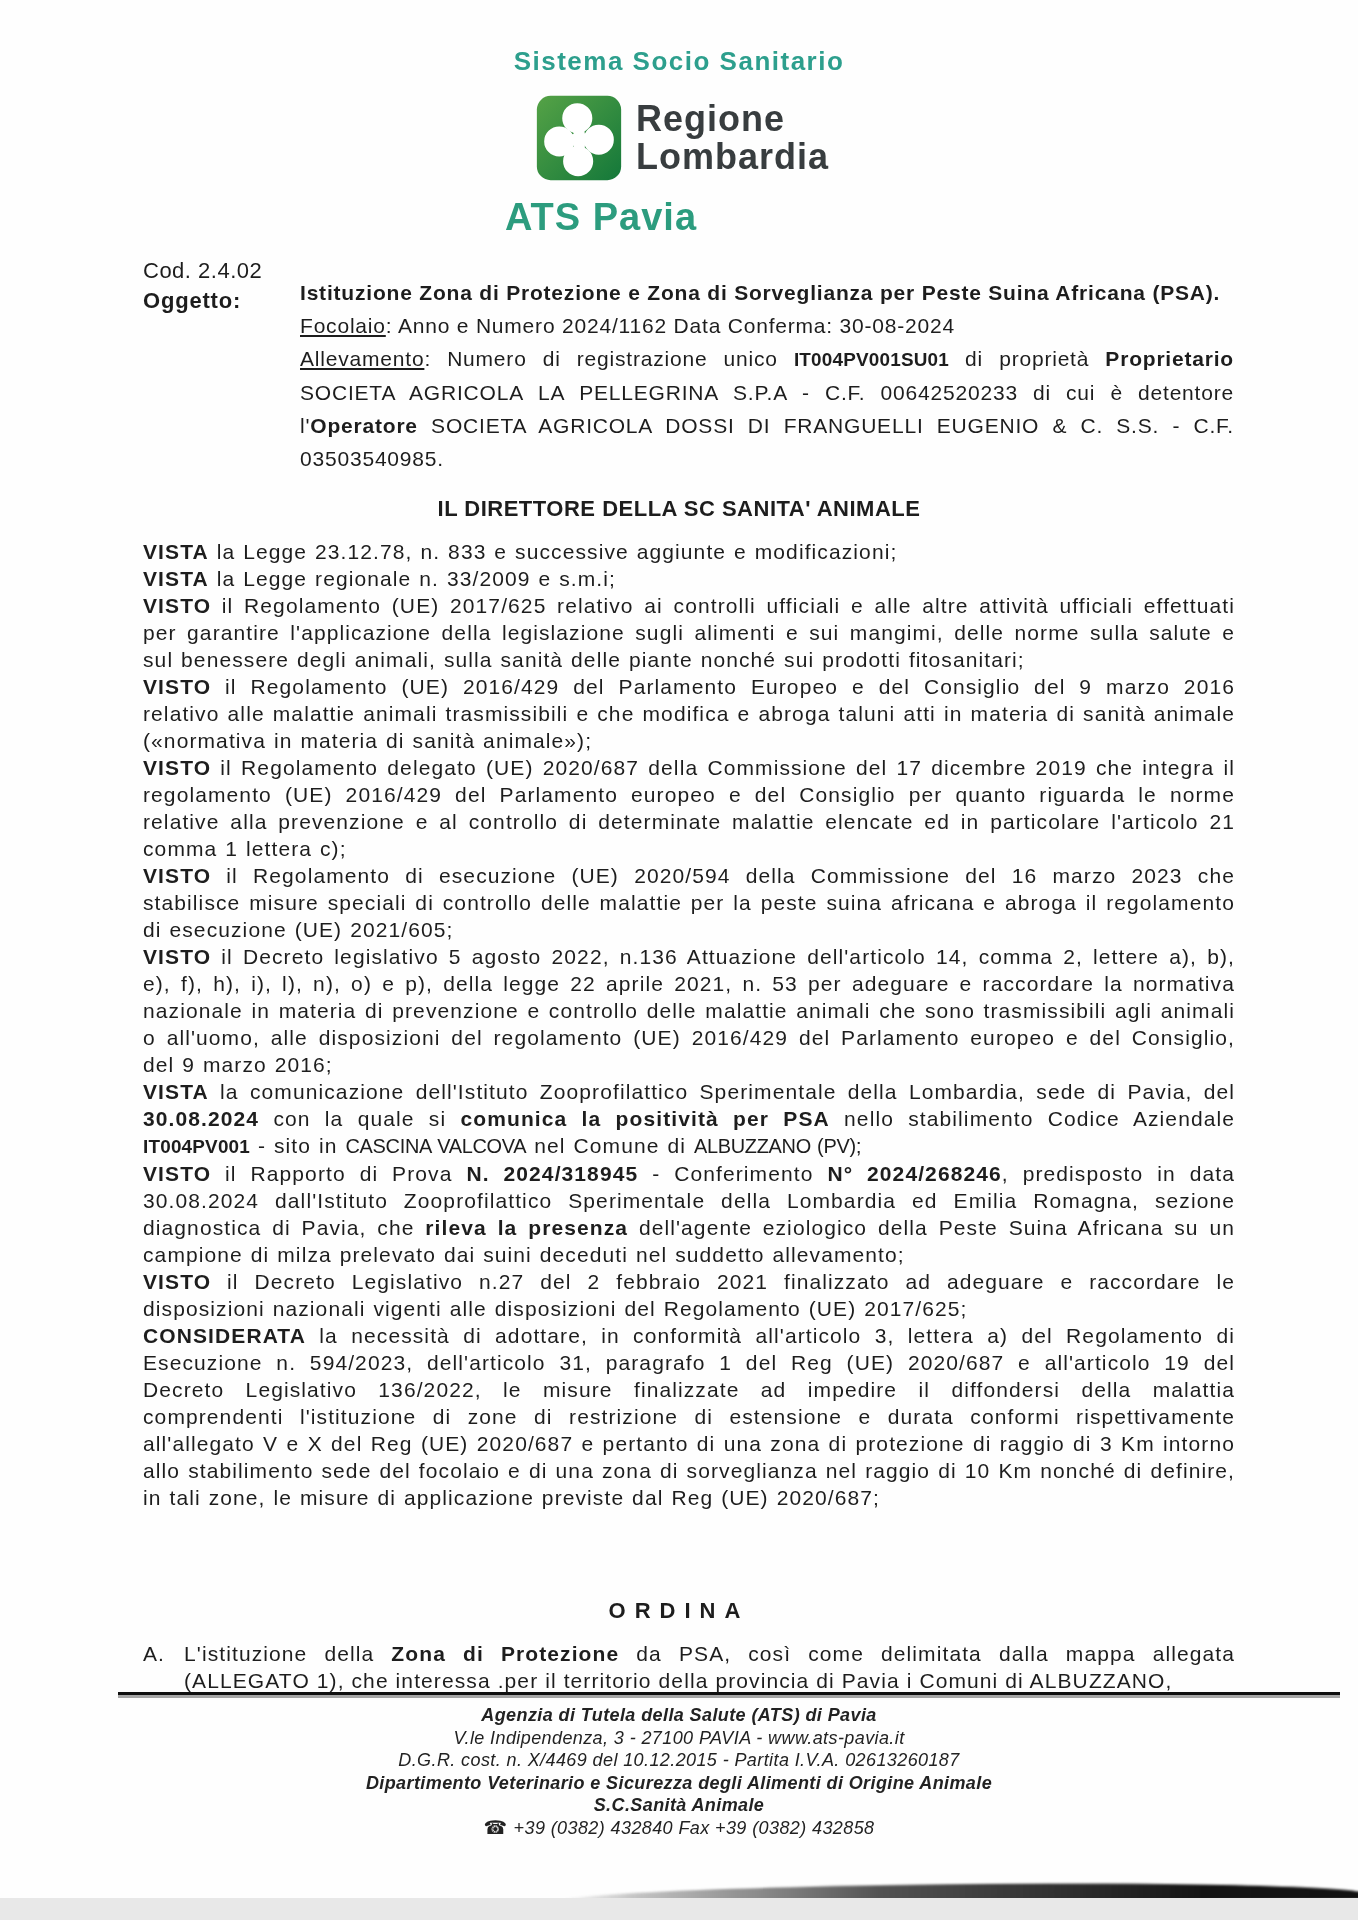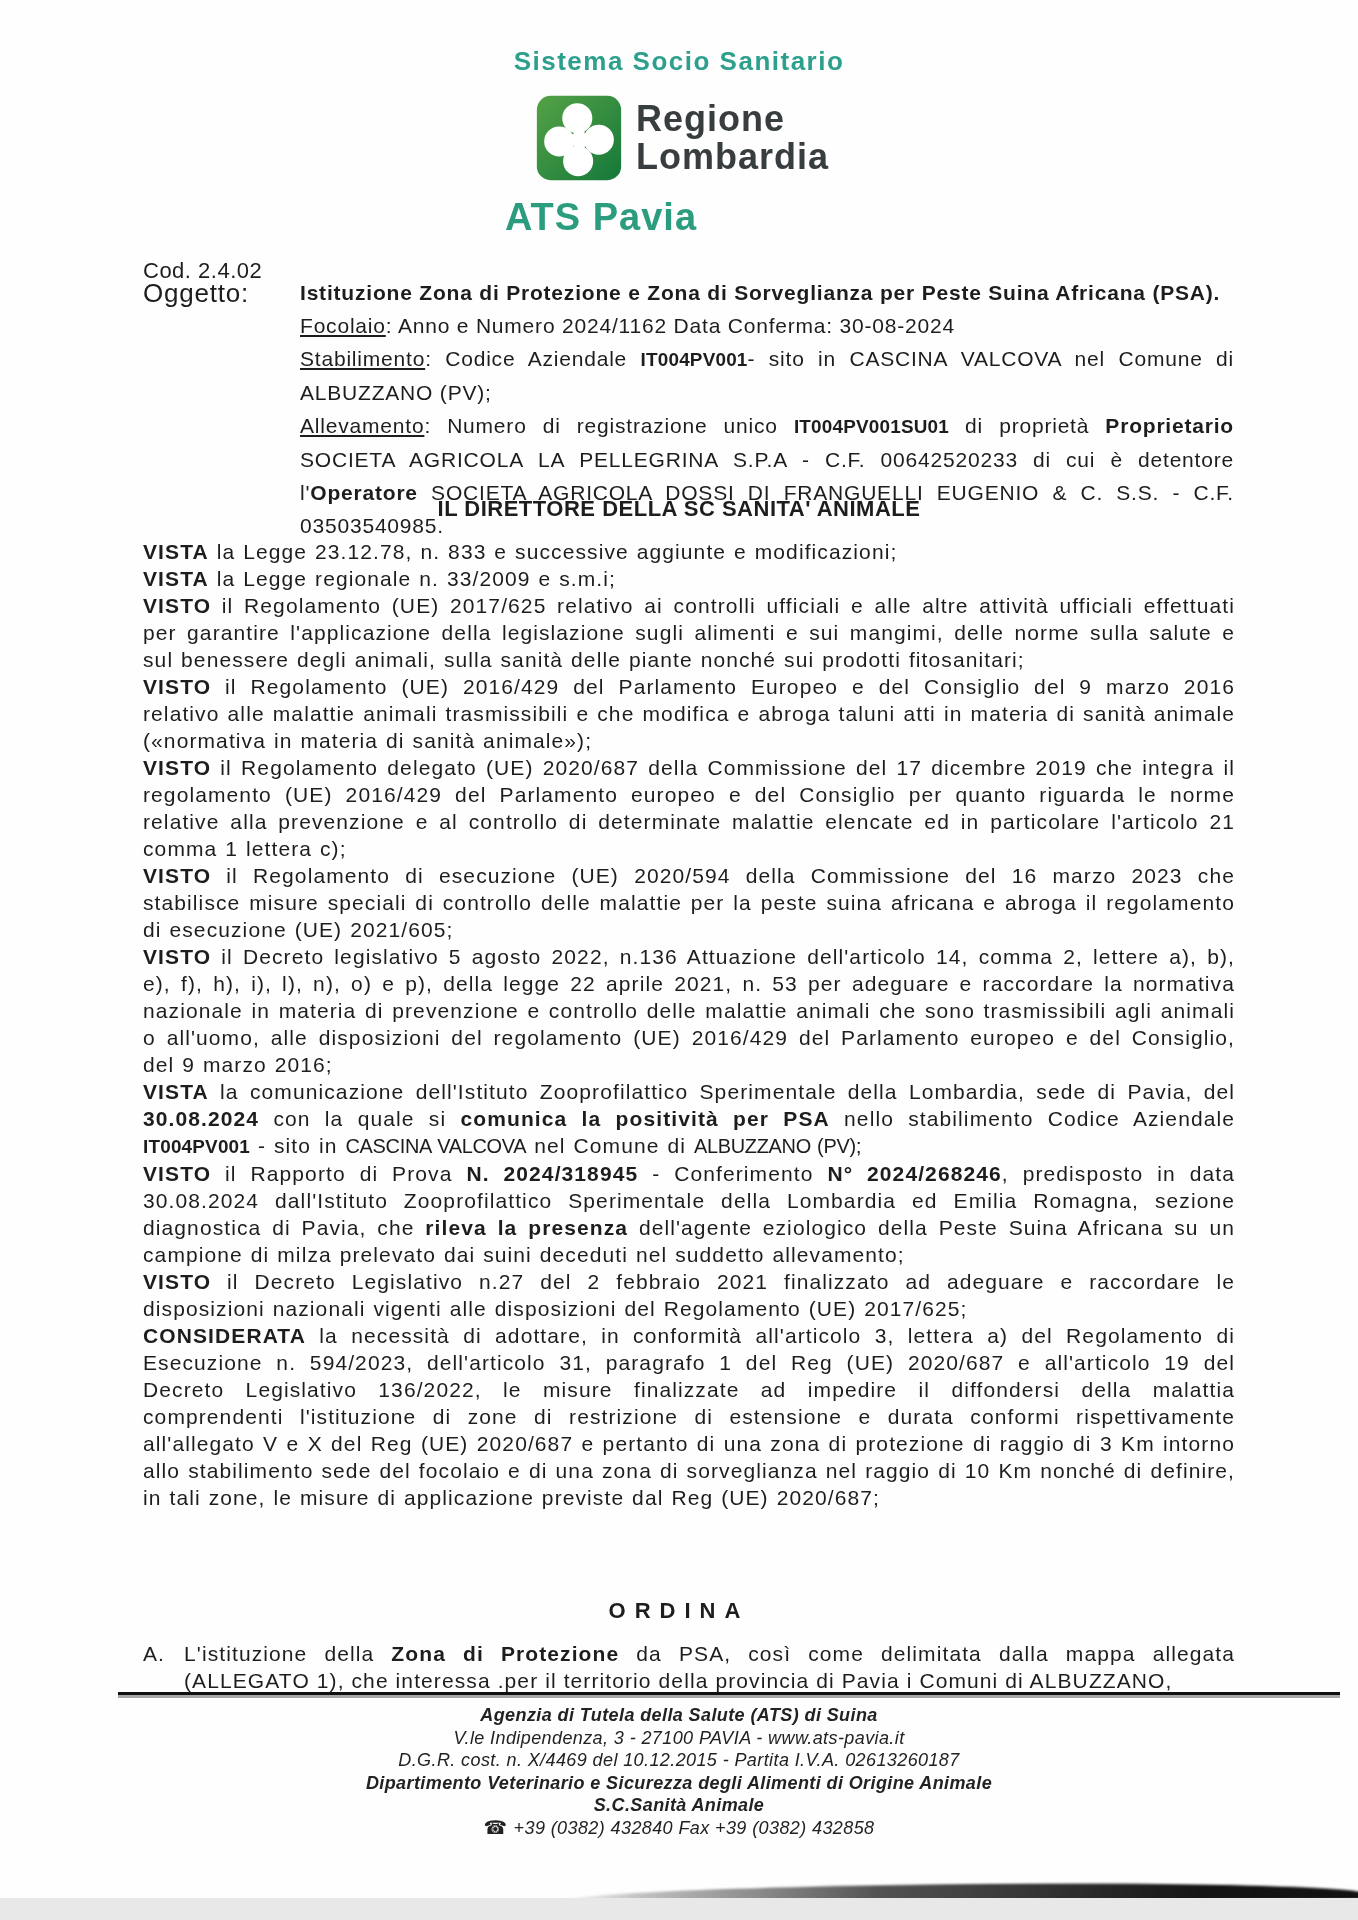--- a/index.html
+++ b/index.html
@@ -27,21 +27,21 @@
     color:#383d3f;font-weight:700;letter-spacing:1px;
   }
   .ats{
     position:absolute;top:196px;left:505px;width:240px;
     text-align:left;
     font-size:38px;font-weight:700;letter-spacing:1px;
     color:#2c9c7e;
   }
   
   .cod{position:absolute;top:258px;left:143px;font-size:22px;letter-spacing:0.5px;}
-  .subject-label{position:absolute;top:278px;left:143px;font-size:26px;font-weight:400;letter-spacing:0.8px;}
+  .subject-label{position:absolute;top:288px;left:143px;font-size:22px;font-weight:700;letter-spacing:0.8px;}
   .subject-block{
     position:absolute;top:276px;left:300px;width:934px;
     font-size:21px;line-height:33px;letter-spacing:0.8px;
     text-align:justify;
   }
   .subject-block p{margin:0;}
   
   .director-heading{
     position:absolute;top:496px;left:0;right:0;
     text-align:center;font-size:22px;font-weight:700;letter-spacing:0.5px;
@@ -129,21 +129,20 @@
   </div>
 
   <div class="ats">ATS Pavia</div>
 
   <div class="cod">Cod. 2.4.02</div>
   <div class="subject-label">Oggetto:</div>
 
   <div class="subject-block">
     <p><span class="r-b">Istituzione Zona di Protezione e Zona di Sorveglianza per Peste Suina Africana (PSA).</span></p>
     <p><span class="r-u">Focolaio</span><span>: Anno e Numero 2024/1162 Data Conferma: 30-08-2024</span></p>
-    <p><span class="r-u">Stabilimento</span><span>: Codice Aziendale </span><span class="r-bc">IT004PV001</span><span>- sito in CASCINA VALCOVA nel Comune di ALBUZZANO (PV);</span></p>
     <p><span class="r-u">Allevamento</span><span>: Numero di registrazione unico </span><span class="r-bc">IT004PV001SU01</span><span> di proprietà </span><span class="r-b">Proprietario</span><span> SOCIETA AGRICOLA LA PELLEGRINA S.P.A - C.F. 00642520233 di cui è detentore l'</span><span class="r-b">Operatore</span><span> SOCIETA AGRICOLA DOSSI DI FRANGUELLI EUGENIO &amp; C. S.S. - C.F. 03503540985.</span></p>
   </div>
 
   <div class="director-heading">IL DIRETTORE DELLA SC SANITA' ANIMALE</div>
 
   <div class="body-block">
     <p><span class="r-b">VISTA</span><span> la Legge 23.12.78, n. 833 e successive aggiunte e modificazioni;</span></p>
     <p><span class="r-b">VISTA</span><span> la Legge regionale n. 33/2009 e s.m.i;</span></p>
     <p><span class="r-b">VISTO</span><span> il Regolamento (UE) 2017/625 relativo ai controlli ufficiali e alle altre attività ufficiali effettuati per garantire l'applicazione della legislazione sugli alimenti e sui mangimi, delle norme sulla salute e sul benessere degli animali, sulla sanità delle piante nonché sui prodotti fitosanitari;</span></p>
     <p><span class="r-b">VISTO</span><span> il Regolamento (UE) 2016/429 del Parlamento Europeo e del Consiglio del 9 marzo 2016 relativo alle malattie animali trasmissibili e che modifica e abroga taluni atti in materia di sanità animale («normativa in materia di sanità animale»);</span></p>
@@ -159,21 +158,21 @@
   <div class="ordina">ORDINA</div>
 
   <div class="order-item">
     <span class="order-letter">A.</span>
     <p class="order-text"><span>L'istituzione della </span><span class="r-b">Zona di Protezione</span><span> da PSA, così come delimitata dalla mappa allegata (ALLEGATO 1), che interessa .per il territorio della provincia di Pavia i Comuni di ALBUZZANO,</span></p>
   </div>
 
   <div class="footer-rule"></div>
 
   <div class="footer">
-    <div class="f-line f-bold">Agenzia di Tutela della Salute (ATS) di Suina</div>
+    <div class="f-line f-bold">Agenzia di Tutela della Salute (ATS) di Pavia</div>
     <div class="f-line">V.le Indipendenza, 3 - 27100 PAVIA - www.ats-pavia.it</div>
     <div class="f-line">D.G.R.  cost. n. X/4469 del 10.12.2015 - Partita I.V.A. 02613260187</div>
     <div class="f-line f-bold">Dipartimento Veterinario e Sicurezza degli Alimenti di Origine Animale</div>
     <div class="f-line f-bold">S.C.Sanità Animale</div>
     <div class="f-line">
       <span class="phone-glyph">☎</span><span>+39 (0382) 432840  Fax +39 (0382) 432858</span>
     </div>
   </div>
 
   <div class="scan-artifact"></div>

